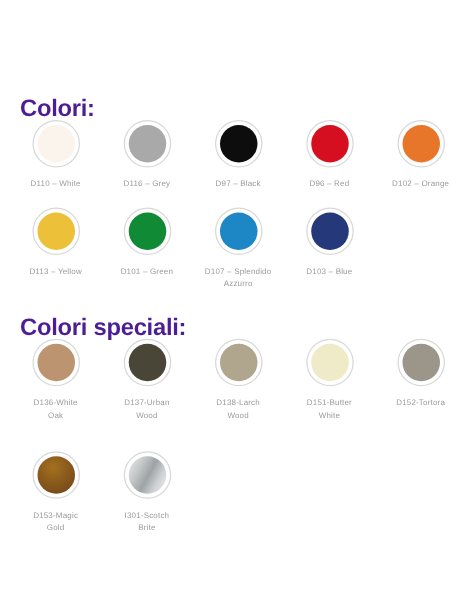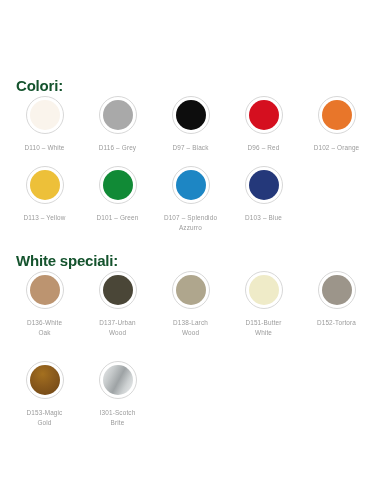--- a/index.html
+++ b/index.html
@@ -15,23 +15,23 @@
     position: relative;
   }
   .page {
     width: 381px;
     height: 492px;
     box-sizing: border-box;
     padding: 0 8px;
     position: relative;
   }
   .section-heading {
-    font-size: 15px;
+    font-size: 19px;
     font-weight: bold;
-    color: #14532d;
+    color: #4c1d95;
     letter-spacing: -0.2px;
     margin: 0;
     padding-left: 8px;
   }
   .heading-colori {
     position: absolute;
     top: 77px;
     left: 8px;
   }
   .heading-speciali {
@@ -146,21 +146,21 @@
 Azzurro</div>
       </div>
       <div class="swatch-cell">
         <div class="swatch-ring">
           <div class="swatch-dot" style="background: rgb(36, 56, 122);"></div>
         </div>
         <div class="swatch-label">D103 – Blue</div>
       </div>
     </div>
 
-  <h2 class="section-heading heading-speciali">White speciali:</h2>
+  <h2 class="section-heading heading-speciali">Colori speciali:</h2>
 
   <div class="swatch-row row-special-1" id="row-1-0">
       <div class="swatch-cell">
         <div class="swatch-ring">
           <div class="swatch-dot" style="background: rgb(188, 148, 112);"></div>
         </div>
         <div class="swatch-label">D136-White
 Oak</div>
       </div>
       <div class="swatch-cell">

